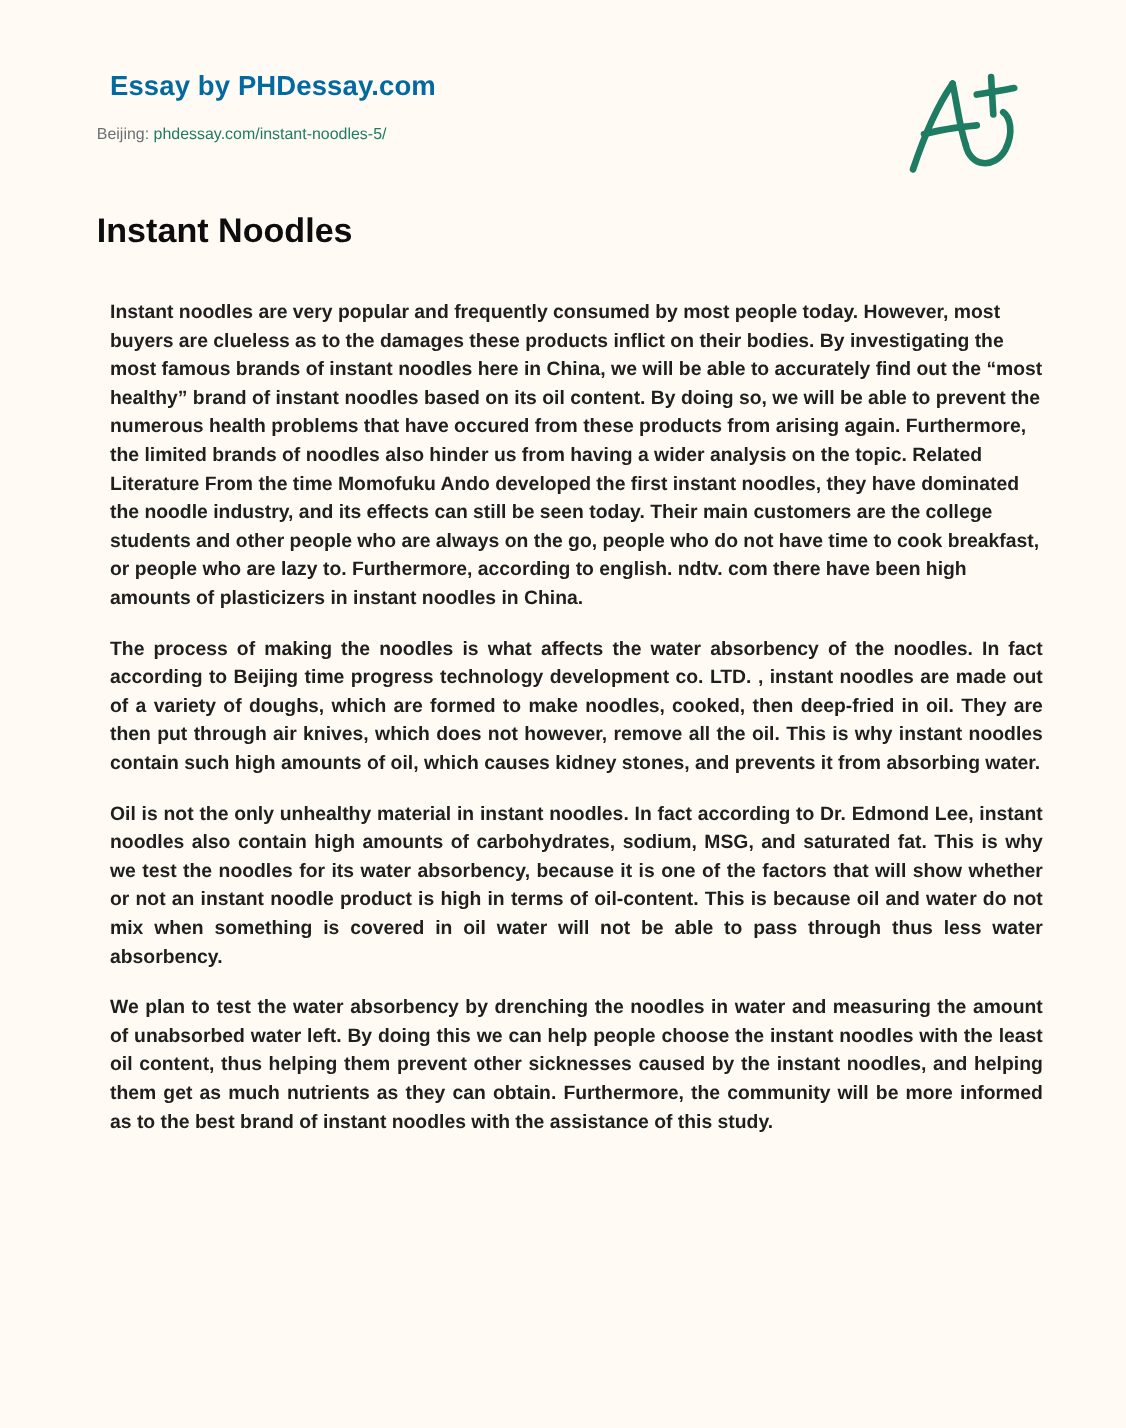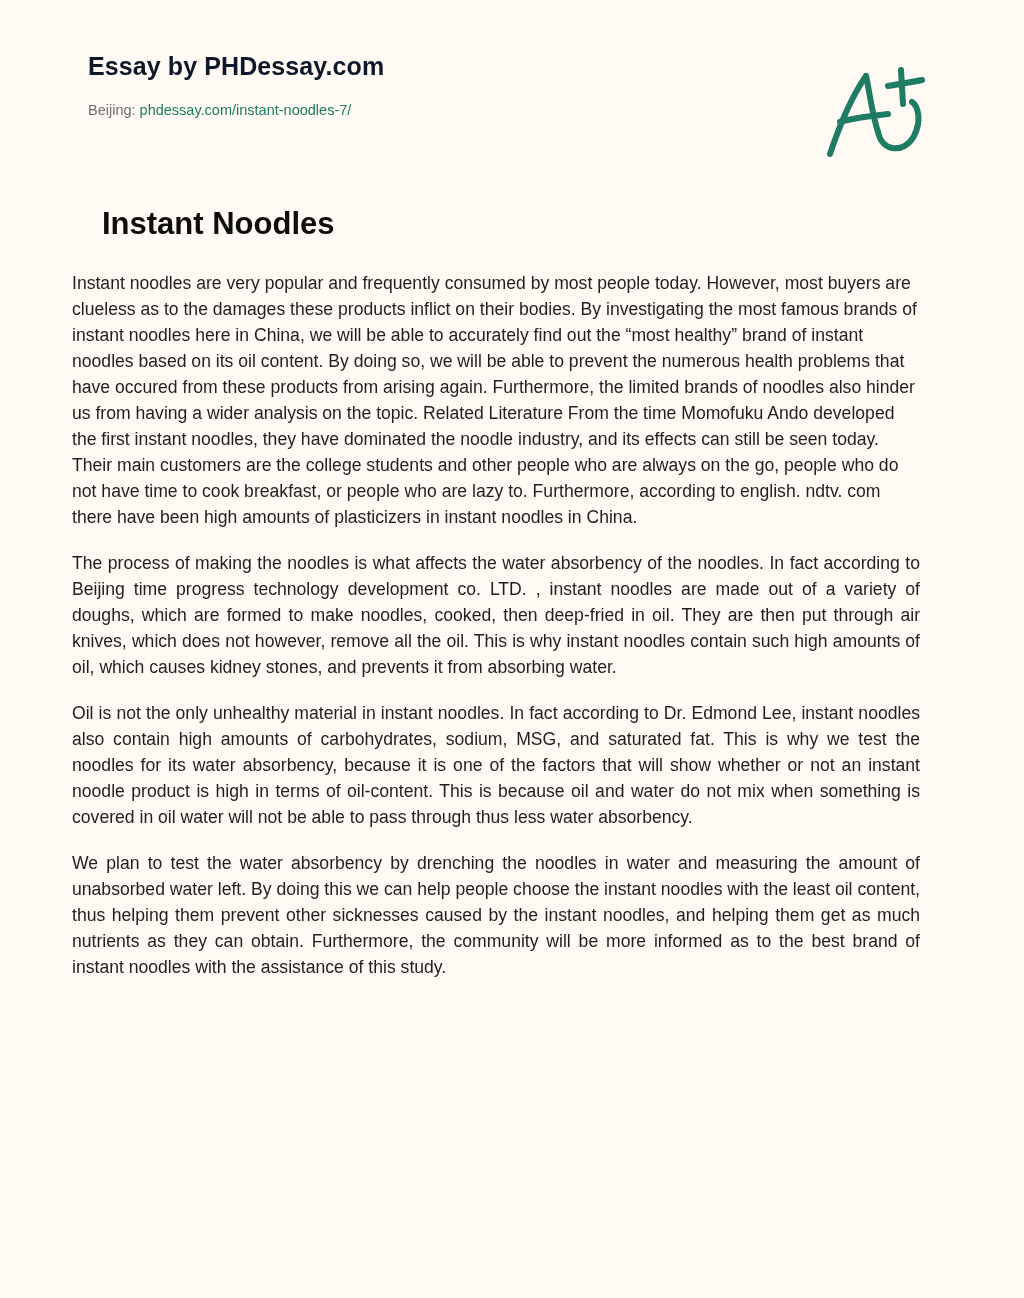--- a/index.html
+++ b/index.html
@@ -17,22 +17,22 @@
     }
     .header {
       position: absolute;
       left: 88px;
       top: 50px;
       width: 700px;
     }
     .site-title {
       font-size: 25px;
       font-weight: bold;
-      color: #0f172a;
-      margin: 0;
+      color: #0369a1;
+      margin: 12px;
       line-height: 32px;
       letter-spacing: 0.1px;
     }
     .source-line {
       margin-top: 18px;
       font-size: 14.5px;
       line-height: 20px;
       color: #6b7075;
     }
     .source-link {
@@ -43,49 +43,50 @@
       position: absolute;
       left: 818px;
       top: 62px;
       width: 112px;
       height: 100px;
     }
     .page-title {
       position: absolute;
       left: 88px;
       top: 190px;
-      margin: 14px;
+      margin: 0;
       font-size: 31px;
       font-weight: bold;
       color: #0d0d0d;
       line-height: 40px;
     }
     .essay-body {
       position: absolute;
-      left: 72px;
+      left: 100px;
       top: 270px;
       width: 848px;
+      font-weight: bold;
     }
     .essay-body p {
       margin: 0 0 20px 0;
       font-size: 17.6px;
       line-height: 26px;
       color: #1f1f1f;
     }
     .essay-body p.left { text-align: left; }
     .essay-body p.justify { text-align: justify; }
   </style>
 </head>
 <body>
 
 <div class="header">
   <h2 class="site-title">Essay by PHDessay.com</h2>
   <div class="source-line">
     <span>Beijing:</span>
-    <a class="source-link" href="#">phdessay.com/instant-noodles-7/</a>
+    <a class="source-link" href="#">phdessay.com/instant-noodles-5/</a>
   </div>
 </div>
 
 <div class="logo">
   <svg width="112" height="100" viewBox="0 0 112 100" fill="none" stroke="#1d7c62" stroke-width="6" stroke-linecap="round" stroke-linejoin="round">
 
     <path d="M12 92 C 22 62, 34 34, 48 14"></path>
 
     <path d="M48 14 C 52 32, 54 52, 60 70"></path>
 

